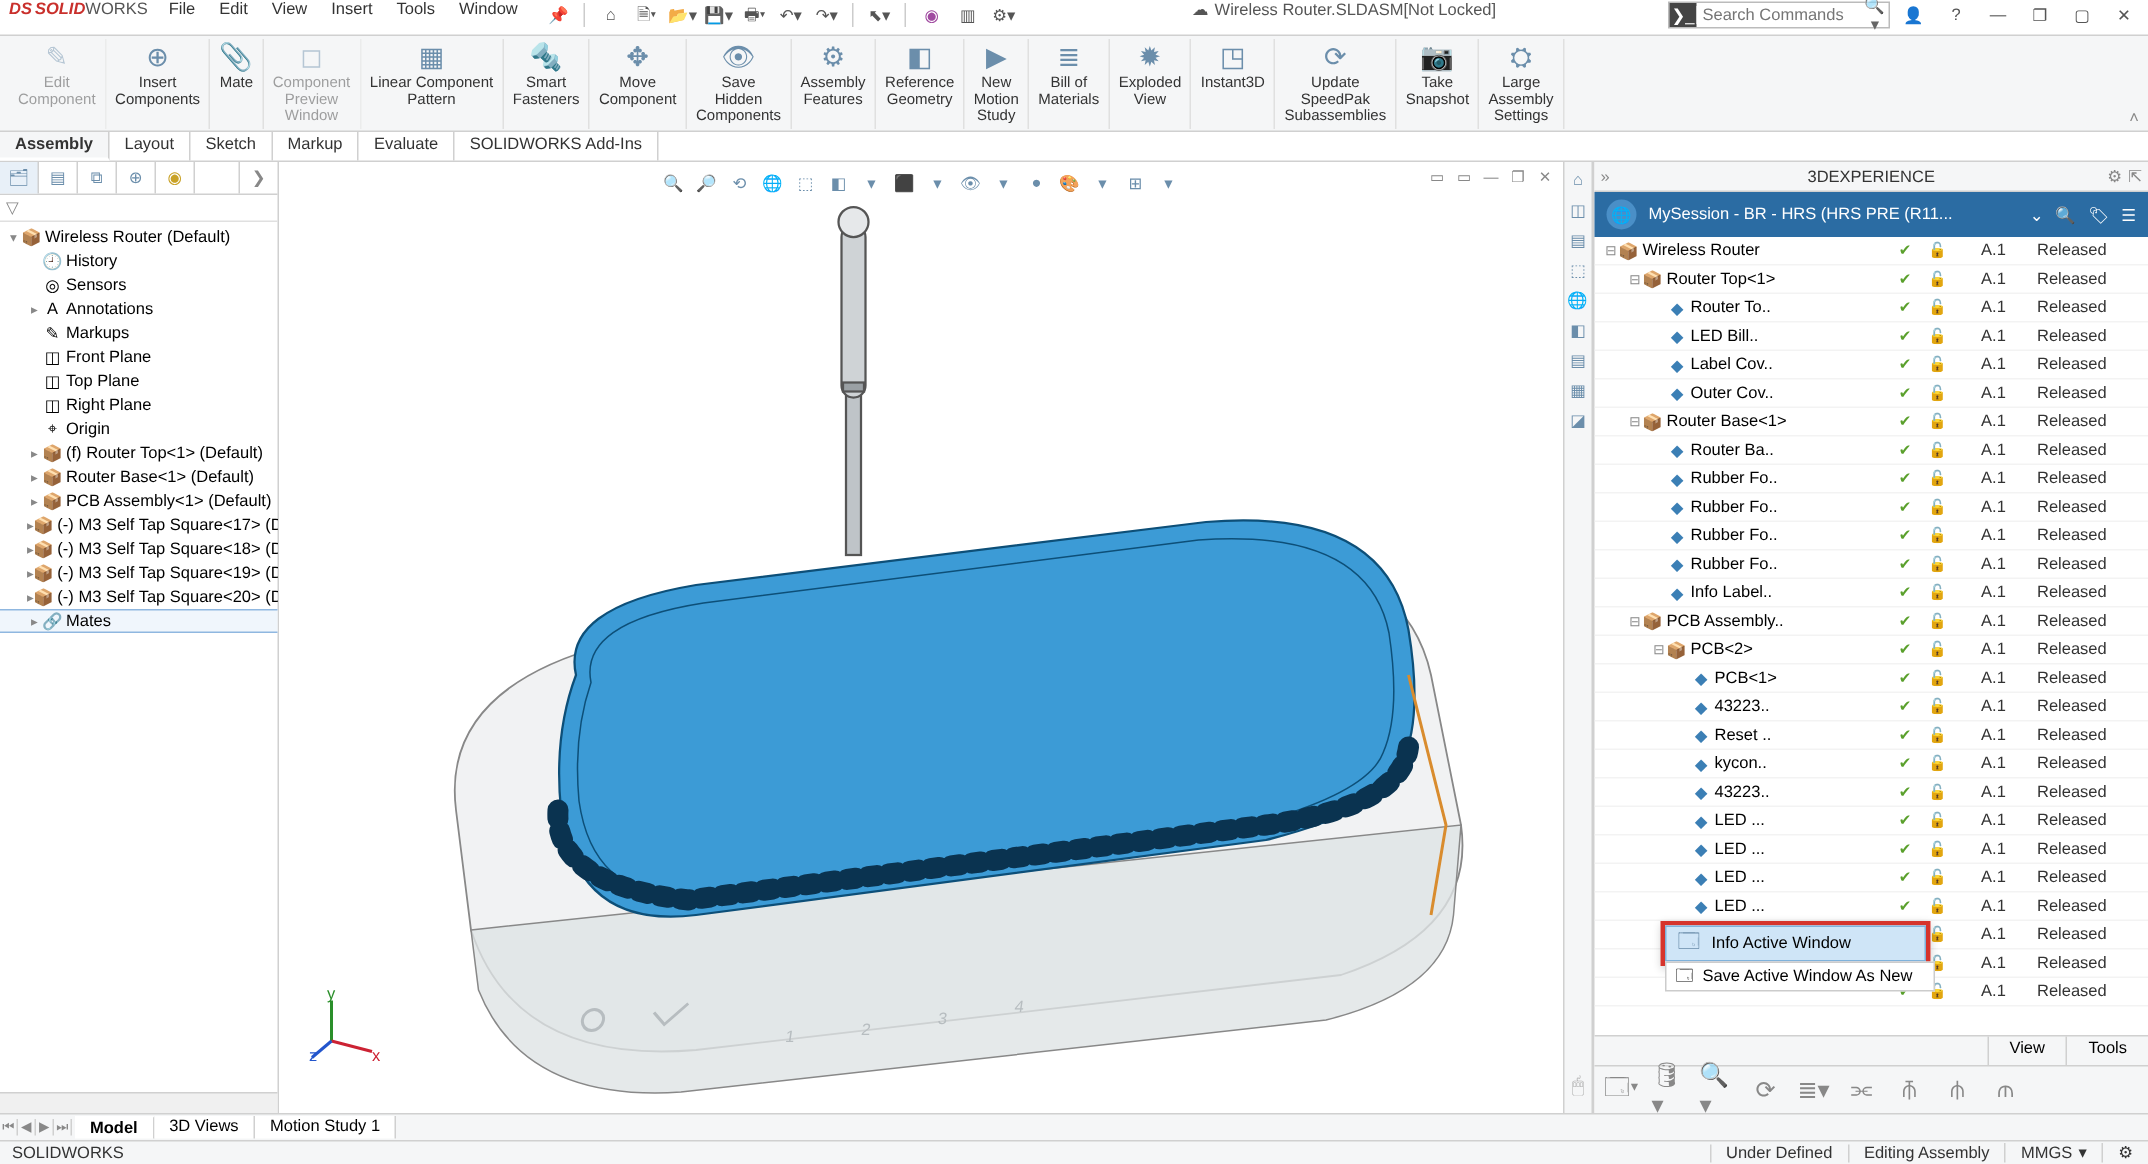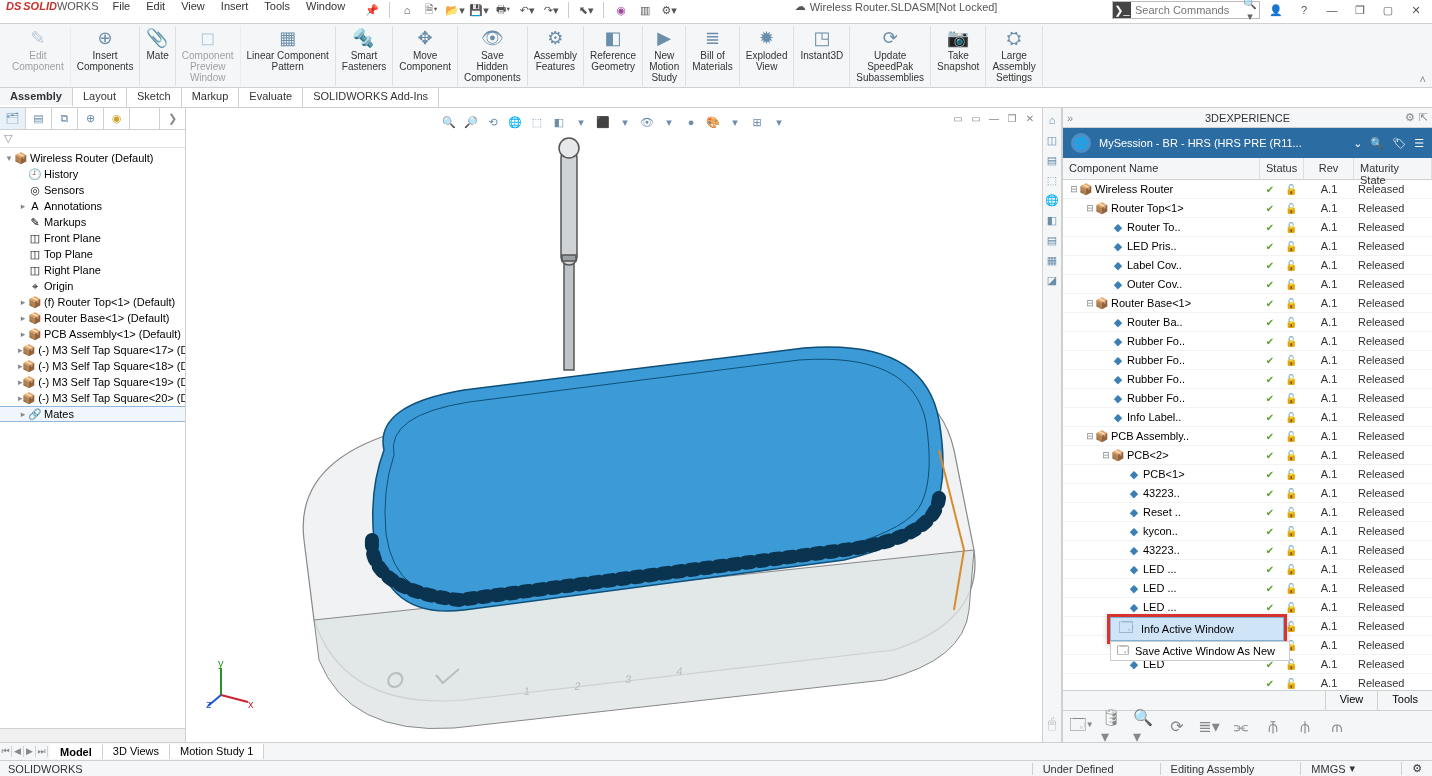--- a/index.html
+++ b/index.html
@@ -109,21 +109,21 @@
 .expanel .extoolbar .xbtn { width:24px;height:24px;display:flex;align-items:center;justify-content:center;color:#888;cursor:pointer;font-size:16px; }
 
 
 .bottom-tabs { height:18px; border-top:1px solid #d0d0d0; display:flex; background:#f5f6f7; align-items:center; }
 .bottom-tabs .nav { width:50px; display:flex; }
 .bottom-tabs .nav .nbtn { width:12px; text-align:center; color:#888; cursor:pointer; border-right:1px solid #d0d0d0; font-size:9px;}
 .bottom-tabs .bt { padding:1px 10px; border-right:1px solid #d0d0d0; cursor:pointer; background:#fff;}
 .bottom-tabs .bt.active { background:#fff; font-weight:bold; border-top:1px solid #fff; }
 
 
-.statusbar { height:16px; background:#f5f6f7; border-top:1px solid #d0d0d0; display:flex; align-items:center; font-size:10px; color:#333;gap:36px; }
+.statusbar { height:16px; background:#f5f6f7; border-top:1px solid #d0d0d0; display:flex; align-items:center; font-size:10px; color:#333; }
 .statusbar .sl { padding:0 8px; }
 .statusbar .spacer { flex:1; }
 .statusbar .sr { padding:0 10px; border-left:1px solid #d0d0d0; display:flex;align-items:center;gap:4px; }
 
 
 svg.router { width: 760px; height: 610px; }
 </style>
 </head>
 <body>
 
@@ -474,26 +474,20 @@
       </span>
     </div>
     <div class="session">
       <span class="globe">🌐</span>
       <span class="stxt">MySession - BR - HRS (HRS PRE (R11...</span>
       <span class="sicon">⌄</span>
       <span class="sicon">🔍</span>
       <span class="sicon">🏷</span>
       <span class="sicon">☰</span>
     </div>
-    <div class="cols">
-      <div class="col c-name">Component Name</div>
-      <div class="col c-status">Status</div>
-      <div class="col c-rev">Rev</div>
-      <div class="col c-mat">Maturity State</div>
-    </div>
     <div class="ctree" id="ctree">
 
       <div class="crow">
           <div class="cname" style="padding-left:6px">
             <span class="exp">⊟</span>
             <span class="cicon">📦</span>
             <span>Wireless Router</span>
           </div>
           <div class="cstatus">
             <span class="chk">✔</span>
@@ -525,21 +519,21 @@
             <span class="chk">✔</span>
             <span class="lck">🔓</span>
           </div>
           <div class="crev">A.1</div>
           <div class="cmat">Released</div>
         </div>
         <div class="crow">
           <div class="cname" style="padding-left:38px">
             <span class="exp"></span>
             <span class="cicon">◆</span>
-            <span>LED Pris..</span>
+            <span>LED Bill..</span>
           </div>
           <div class="cstatus">
             <span class="chk">✔</span>
             <span class="lck">🔓</span>
           </div>
           <div class="crev">A.1</div>
           <div class="cmat">Released</div>
         </div>
         <div class="crow">
           <div class="cname" style="padding-left:38px">

